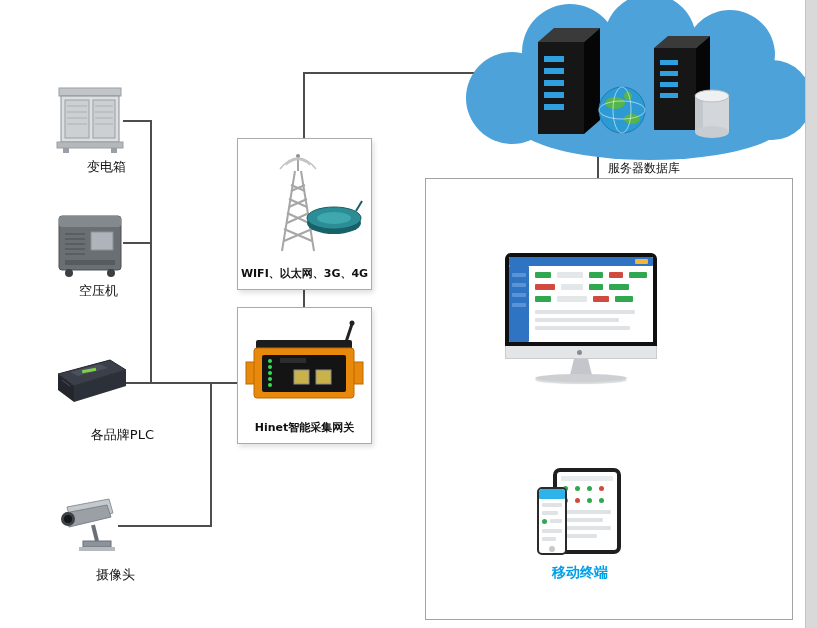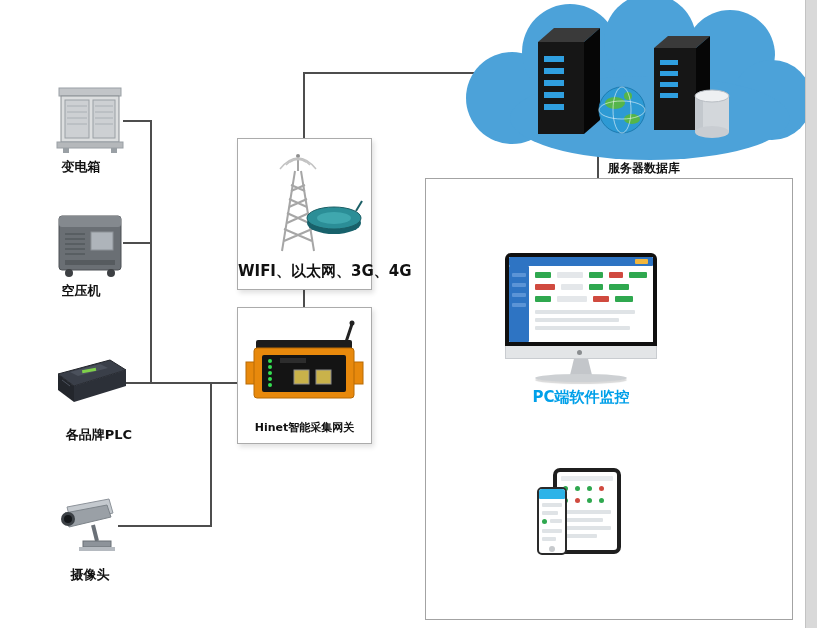--- a/index.html
+++ b/index.html
@@ -2,21 +2,21 @@
 <html><head>
 <meta charset="utf-8">
 <style>
   html,body{margin:0;padding:0;background:#ffffff;}
   body{font-family:"DejaVu Sans","Liberation Sans",sans-serif;}
   .canvas{position:relative;width:817px;height:628px;background:#ffffff;overflow:hidden;}
   .abs{position:absolute;}
   .line{position:absolute;background:#4d4d4d;}
   .line.h{height:2px;}
   .line.v{width:2px;}
-  .label{position:absolute;font-weight:bold;color:#111;font-size:13px;text-align:center;white-space:nowrap;}
+  .label{position:absolute;font-weight:normal;color:#111;font-size:13px;text-align:right;white-space:nowrap;}
   .box{position:absolute;background:#fff;border:1px solid #ababab;box-shadow:2px 3px 5px rgba(0,0,0,0.12);}
   .box-label{position:absolute;left:0;right:0;bottom:8px;text-align:center;font-weight:bold;color:#111;white-space:nowrap;}
   .panel{position:absolute;border:1px solid #a3a3a3;background:#fff;}
   .accent-label{position:absolute;text-align:center;font-weight:bold;color:#00a0e9;white-space:nowrap;}
   .blk{position:absolute;border-radius:1px;}
   .dot{position:absolute;border-radius:50%;}
   
   .imac-screen{position:absolute;left:505px;top:253px;width:152px;height:93px;background:#101010;border-radius:6px 6px 0 0;padding:4px;box-sizing:border-box;}
   .imac-display{position:relative;width:100%;height:100%;background:#fff;overflow:hidden;}
   .imac-chin{position:absolute;left:505px;top:346px;width:152px;height:13px;background:#e3e5e7;border:1px solid #c9ccd0;border-top:none;box-sizing:border-box;}
@@ -123,21 +123,21 @@
       <line x1="12" y1="26" x2="32" y2="26"></line>
         <line x1="12" y1="31" x2="32" y2="31"></line>
       <line x1="12" y1="36" x2="32" y2="36"></line>
         <line x1="12" y1="41" x2="32" y2="41"></line>
       <line x1="12" y1="46" x2="32" y2="46"></line>
     </g>
     <rect x="12" y="52" width="50" height="5" fill="#565b5f"></rect>
     <circle cx="16" cy="65" r="4" fill="#3d4043"></circle>
     <circle cx="58" cy="65" r="4" fill="#3d4043"></circle>
   </svg>
-  <div class="label" style="left:36px;top:282px;width:90px">空压机</div>
+  <div class="label" style="left:28px;top:282px;width:90px">空压机</div>
 
   <svg class="abs" style="left:52px;top:352px;width:78px;height:60px" viewBox="0 0 78 60">
     <polygon points="6,22 58,8 74,18 22,34" fill="#3a3f49" stroke="#22252b"></polygon>
     <polygon points="6,22 22,34 22,50 6,38" fill="#23262c"></polygon>
     <polygon points="22,34 74,18 74,34 22,50" fill="#2c3038"></polygon>
     <polygon points="18,20 48,12 56,16 26,24" fill="#4b515c"></polygon>
     <rect x="30" y="17" width="14" height="3" fill="#7fd14a" transform="rotate(-10 37 18)"></rect>
     <line x1="10" y1="28" x2="18" y2="34" stroke="#4b515c" stroke-width="1"></line>
   </svg>
   <div class="label" style="left:44px;top:426px;width:110px">各品牌PLC</div>
@@ -167,21 +167,21 @@
         <path d="M42 24 Q60 2 78 24"></path>
         <path d="M52 17 Q60 12 68 17"></path>
       </g>
       <g>
         <ellipse cx="96" cy="78" rx="27" ry="11" fill="#17616b"></ellipse>
         <ellipse cx="96" cy="73" rx="27" ry="11" fill="#2b8e97" stroke="#1b5f66"></ellipse>
         <ellipse cx="96" cy="73" rx="17" ry="6" fill="#3fa7ae"></ellipse>
         <line x1="118" y1="66" x2="124" y2="56" stroke="#1b5f66" stroke-width="2"></line>
       </g>
     </svg>
-    <div class="box-label" style="font-size:15px">WIFI、以太网、3G、4G</div>
+    <div class="box-label" style="font-size:11px">WIFI、以太网、3G、4G</div>
   </div>
 
   <div class="box" style="left:237px;top:307px;width:133px;height:135px">
     <svg class="abs" style="left:0;top:8px;width:133px;height:95px" viewBox="0 0 133 95">
       <line x1="108" y1="26" x2="114" y2="8" stroke="#222" stroke-width="3"></line>
       <circle cx="114" cy="7" r="2.5" fill="#222"></circle>
       <rect x="18" y="24" width="96" height="10" rx="2" fill="#1c1c1c"></rect>
       <rect x="8" y="46" width="10" height="22" fill="#e8890c" stroke="#b86a05"></rect>
       <rect x="115" y="46" width="10" height="22" fill="#e8890c" stroke="#b86a05"></rect>
       <rect x="16" y="32" width="100" height="50" rx="3" fill="#e8890c" stroke="#b86a05"></rect>
@@ -228,21 +228,20 @@
       <div class="blk" style="left:26px;top:53px;width:100px;height:4px;background:#dfe3e6"></div>
       <div class="blk" style="left:26px;top:61px;width:84px;height:4px;background:#dfe3e6"></div>
       <div class="blk" style="left:26px;top:69px;width:95px;height:4px;background:#dfe3e6"></div>
     </div>
   </div>
   <div class="imac-chin">
     <div class="dot" style="left:71px;top:4px;width:5px;height:5px;background:#8a8d90"></div>
   </div>
   <div class="imac-neck"></div>
   <div class="imac-base"></div>
-  <div class="accent-label" style="left:481px;top:388px;width:200px;font-size:15px">PC端软件监控</div>
 
   <div class="tablet">
     <div class="blk" style="left:4px;top:4px;width:52px;height:5px;background:#e8ebee"></div>
     <div class="dot" style="left:6px;top:14px;width:5px;height:5px;background:#2fa84f"></div>
     <div class="dot" style="left:18px;top:14px;width:5px;height:5px;background:#2fa84f"></div>
     <div class="dot" style="left:30px;top:14px;width:5px;height:5px;background:#2fa84f"></div>
     <div class="dot" style="left:42px;top:14px;width:5px;height:5px;background:#d04a3f"></div>
     <div class="dot" style="left:6px;top:26px;width:5px;height:5px;background:#2fa84f"></div>
     <div class="dot" style="left:18px;top:26px;width:5px;height:5px;background:#d04a3f"></div>
     <div class="dot" style="left:30px;top:26px;width:5px;height:5px;background:#2fa84f"></div>
@@ -255,16 +254,17 @@
   <div class="phone">
     <div class="blk" style="left:0;top:0;width:26px;height:10px;background:#2db3e8"></div>
     <div class="blk" style="left:3px;top:14px;width:20px;height:4px;background:#dfe3e6"></div>
     <div class="blk" style="left:3px;top:22px;width:16px;height:4px;background:#dfe3e6"></div>
     <div class="dot" style="left:3px;top:30px;width:5px;height:5px;background:#2fa84f"></div>
     <div class="blk" style="left:11px;top:30px;width:12px;height:4px;background:#dfe3e6"></div>
     <div class="blk" style="left:3px;top:40px;width:20px;height:4px;background:#dfe3e6"></div>
     <div class="blk" style="left:3px;top:48px;width:14px;height:4px;background:#dfe3e6"></div>
     <div class="dot" style="left:10px;top:57px;width:6px;height:6px;background:#c7cacd"></div>
   </div>
+  <div class="accent-label" style="left:480px;top:564px;width:200px;font-size:14px">移动终端</div>
 
   <div class="edge-strip"></div>
 
 </div>
 
 </body></html>

